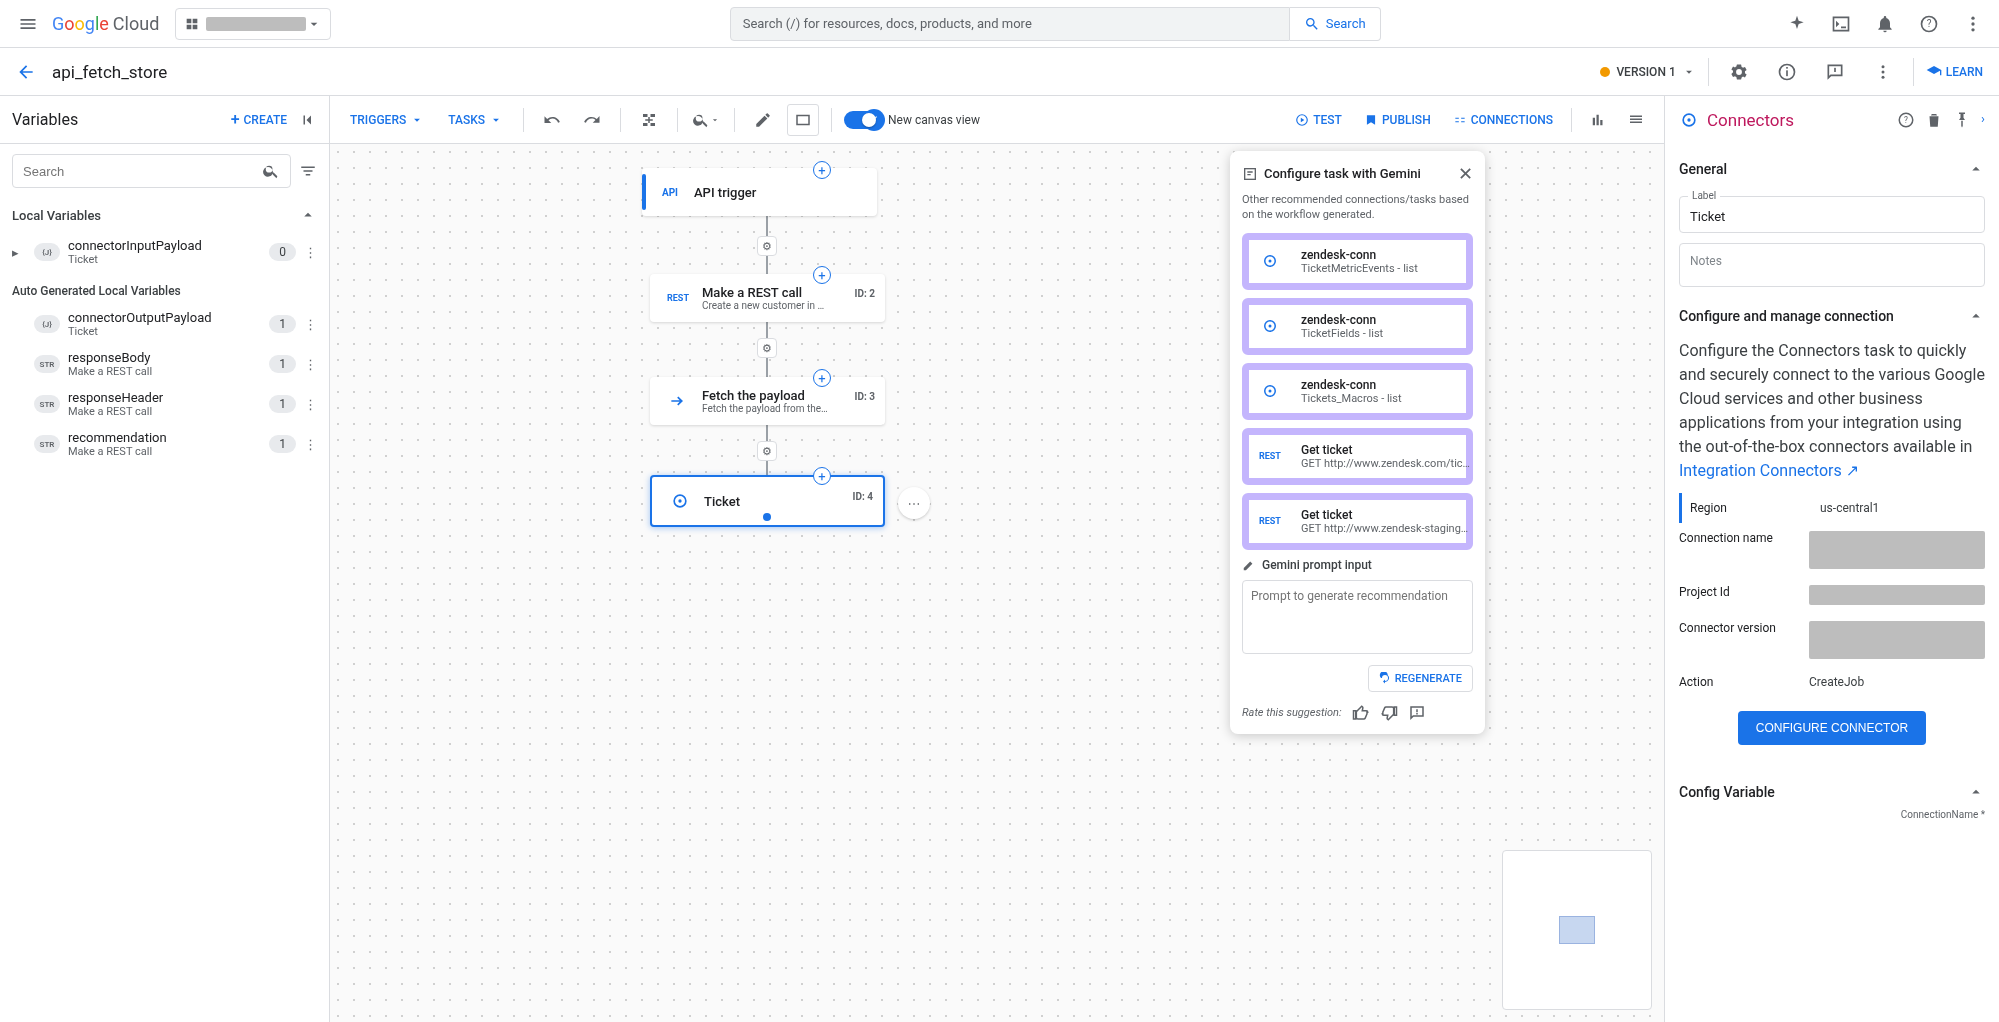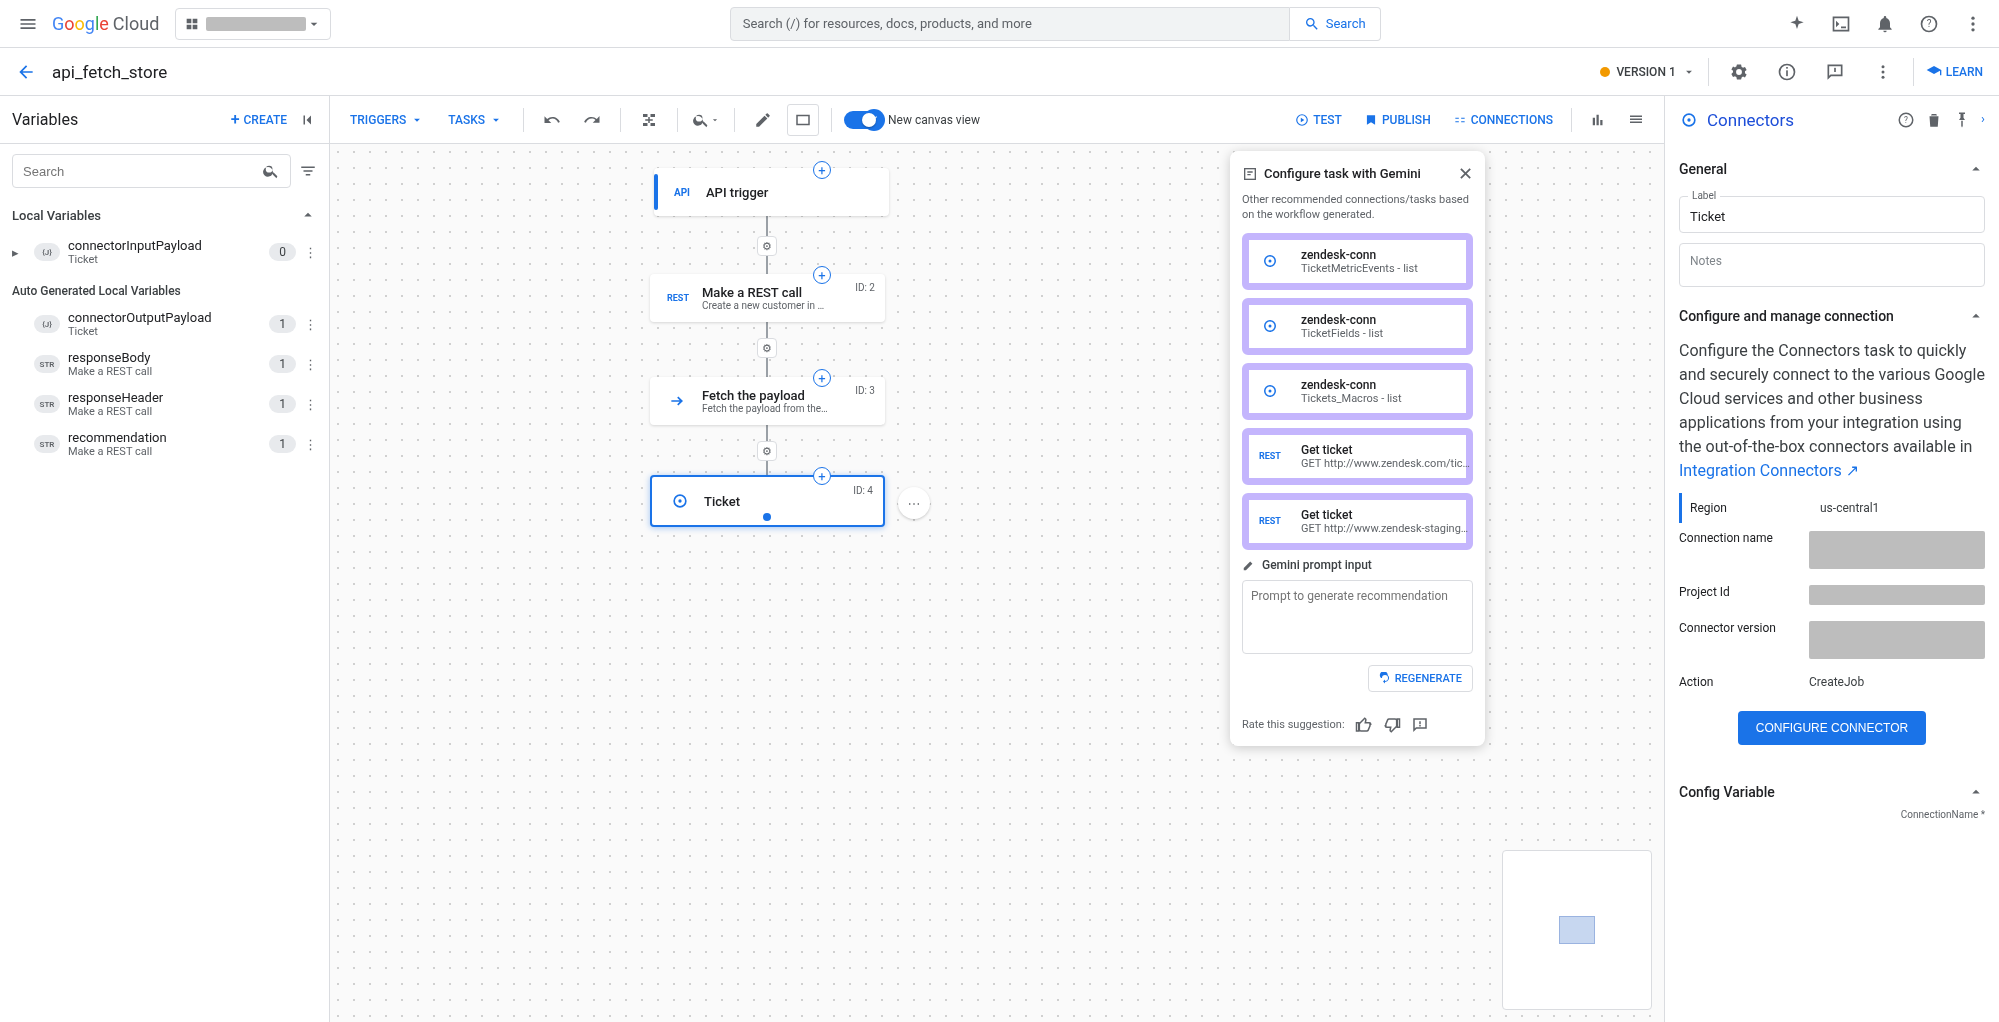--- a/index.html
+++ b/index.html
@@ -64,45 +64,45 @@
 .node { position:absolute; background:#fff; border-radius:4px; box-shadow:0 1px 3px rgba(0,0,0,.15); display:flex; align-items:center; padding:10px 14px; min-width:220px; }
 .node.selected { border:2px solid #1a73e8; box-shadow:0 1px 6px rgba(26,115,232,.4); }
 .node-icon { width:28px; height:28px; display:flex; align-items:center; justify-content:center; margin-right:10px; font-size:10px; font-weight:700; }
 .node-icon.api { color:#1a73e8; }
 .node-icon.rest { color:#1a73e8; font-size:9px; }
 .node-icon.arrow { color:#1a73e8; }
 .node-icon.conn { color:#1a73e8; }
 .node-title { font-size:13px; font-weight:500; color:#202124; }
 .node-sub { font-size:10px; color:#5f6368; }
 .node-accent { position:absolute; left:0; top:6px; bottom:6px; width:4px; background:#1a73e8; border-radius:2px; }
-.node-id { position:absolute; top:8px; right:10px; font-size:10px; color:#5f6368; }
+.node-id { position:absolute; top:14px; right:10px; font-size:10px; color:#5f6368;font-weight:bold; }
 .add-dot { position:absolute; width:18px; height:18px; border-radius:50%; border:1.5px solid #1a73e8; background:#fff; color:#1a73e8; font-size:13px; display:flex; align-items:center; justify-content:center; cursor:pointer; }
 .gear-dot { position:absolute; width:20px; height:20px; background:#fff; border:1px solid #dadce0; border-radius:4px; display:flex; align-items:center; justify-content:center; color:#5f6368; font-size:11px; }
 .blue-dot { position:absolute; width:8px; height:8px; border-radius:50%; background:#1a73e8; }
 .node-more { position:absolute; width:32px; height:32px; border-radius:50%; background:#fff; box-shadow:0 1px 3px rgba(0,0,0,.2); display:flex; align-items:center; justify-content:center; color:#5f6368; cursor:pointer; }
 .minimap { position:absolute; bottom:12px; right:12px; width:150px; height:160px; border:1px solid #dadce0; background:#fff; border-radius:4px; display:flex; align-items:center; justify-content:center; }
 .minimap-inner { width:36px; height:28px; background:#c7d7f0; border:1px solid #9ab3e0; }
 
 .gemini-panel { position:absolute; top:55px; left:900px; width:255px; background:#fff; border-radius:8px; box-shadow:0 2px 12px rgba(0,0,0,.2); padding:12px; z-index:50; }
 .gemini-header { display:flex; align-items:center; gap:6px; margin-bottom:8px; }
 .gemini-header .close { margin-left:auto; cursor:pointer; font-size:18px; color:#5f6368; }
 .gemini-sub { font-size:11px; color:#5f6368; margin-bottom:10px; line-height:1.4; }
 .gemini-item { border:7px solid #c4b5fd; border-radius:6px; padding:8px 10px; margin-bottom:8px; display:flex; align-items:center; gap:20px; cursor:pointer; }
 .gi-icon { width:22px; height:22px; display:flex; align-items:center; justify-content:center; font-size:9px; font-weight:700; color:#1a73e8; }
 .gi-text .t1 { font-size:12px; font-weight:500; color:#202124; }
 .gi-text .t2 { font-size:11px; color:#5f6368; white-space:nowrap; overflow:hidden; text-overflow:ellipsis; max-width:170px; }
 .gemini-section-label { font-size:12px; color:#3c4043; font-weight:500; display:flex; align-items:center; gap:6px; margin:8px 0; }
 .gemini-textarea { width:100%; height:74px; border:1px solid #dadce0; border-radius:4px; padding:8px; font-size:12px; resize:none; font-family:inherit; }
 .regen-btn { border:1px solid #dadce0; border-radius:4px; padding:6px 10px; color:#1a73e8; font-size:11px; font-weight:500; display:flex; align-items:center; gap:4px; cursor:pointer; margin-left:auto; margin-top:8px; }
-.gemini-footer { display:flex; align-items:center; gap:10px; margin-top:24px; font-size:11px; color:#5f6368; }
+.gemini-footer { display:flex; align-items:center; gap:10px; margin-top:12px; font-size:11px; color:#5f6368;font-style:italic; }
 .gemini-footer .ficon { cursor:pointer; color:#5f6368; }
 
 .right-panel { width:335px; border-left:1px solid #dadce0; display:flex; flex-direction:column; overflow-y:auto; }
 .rp-header { height:48px; display:flex; align-items:center; padding:0 14px; gap:8px; }
-.rp-header .title { font-size:17px; color:#1d4ed8; }
+.rp-header .title { font-size:17px; color:#be185d; }
 .rp-header .icons { margin-left:auto; display:flex; gap:10px; color:#5f6368; }
 .rp-header .icons span { cursor:pointer; }
 .rp-section { padding:8px 14px; }
 .rp-section-head { display:flex; align-items:center; font-size:14px; font-weight:500; color:#202124; padding:8px 0; cursor:pointer; }
 .rp-section-head .chev { margin-left:auto; }
 .field-wrap { position:relative; border:1px solid #dadce0; border-radius:4px; padding:12px 10px 8px; margin:10px 0; }
 .field-label { position:absolute; top:-7px; left:8px; background:#fff; padding:0 4px; font-size:10px; color:#5f6368; }
 .field-value { font-size:13px; color:#202124; }
 .notes-field { border:1px solid #dadce0; border-radius:4px; padding:10px; color:#80868b; font-size:12px; min-height:44px; margin:6px 0 12px; }
 .desc-text { font-size:16px; color:#3c4043; line-height:1.5; margin:6px 0 10px; }
@@ -432,21 +432,21 @@
       <div class="blue-dot" style="left:433px; top:168px;"></div>
       <div style="position:absolute;left:436px;top:174px;width:2px;height:20px;background:#9aa0a6;"></div>
       <div class="gear-dot" style="left:427px; top:194px;">⚙</div>
       <div style="position:absolute;left:436px;top:214px;width:2px;height:20px;background:#9aa0a6;"></div>
 
       <div class="blue-dot" style="left:433px; top:271px;"></div>
       <div style="position:absolute;left:436px;top:277px;width:2px;height:20px;background:#9aa0a6;"></div>
       <div class="gear-dot" style="left:427px; top:297px;">⚙</div>
       <div style="position:absolute;left:436px;top:317px;width:2px;height:14px;background:#9aa0a6;"></div>
 
-      <div class="node" style="left:324px; top:24px; width:235px;">
+      <div class="node" style="left:312px; top:24px; width:235px;">
         <div class="node-accent"></div>
         <div class="node-icon api">API</div>
         <div>
             <div class="node-title">API trigger</div>
           </div>
       </div>
       <div class="add-dot" style="left:483px; top:17px;">+</div>
 
       <div class="node" style="left:320px; top:130px; width:235px;">
         <div class="node-icon rest">REST</div>

